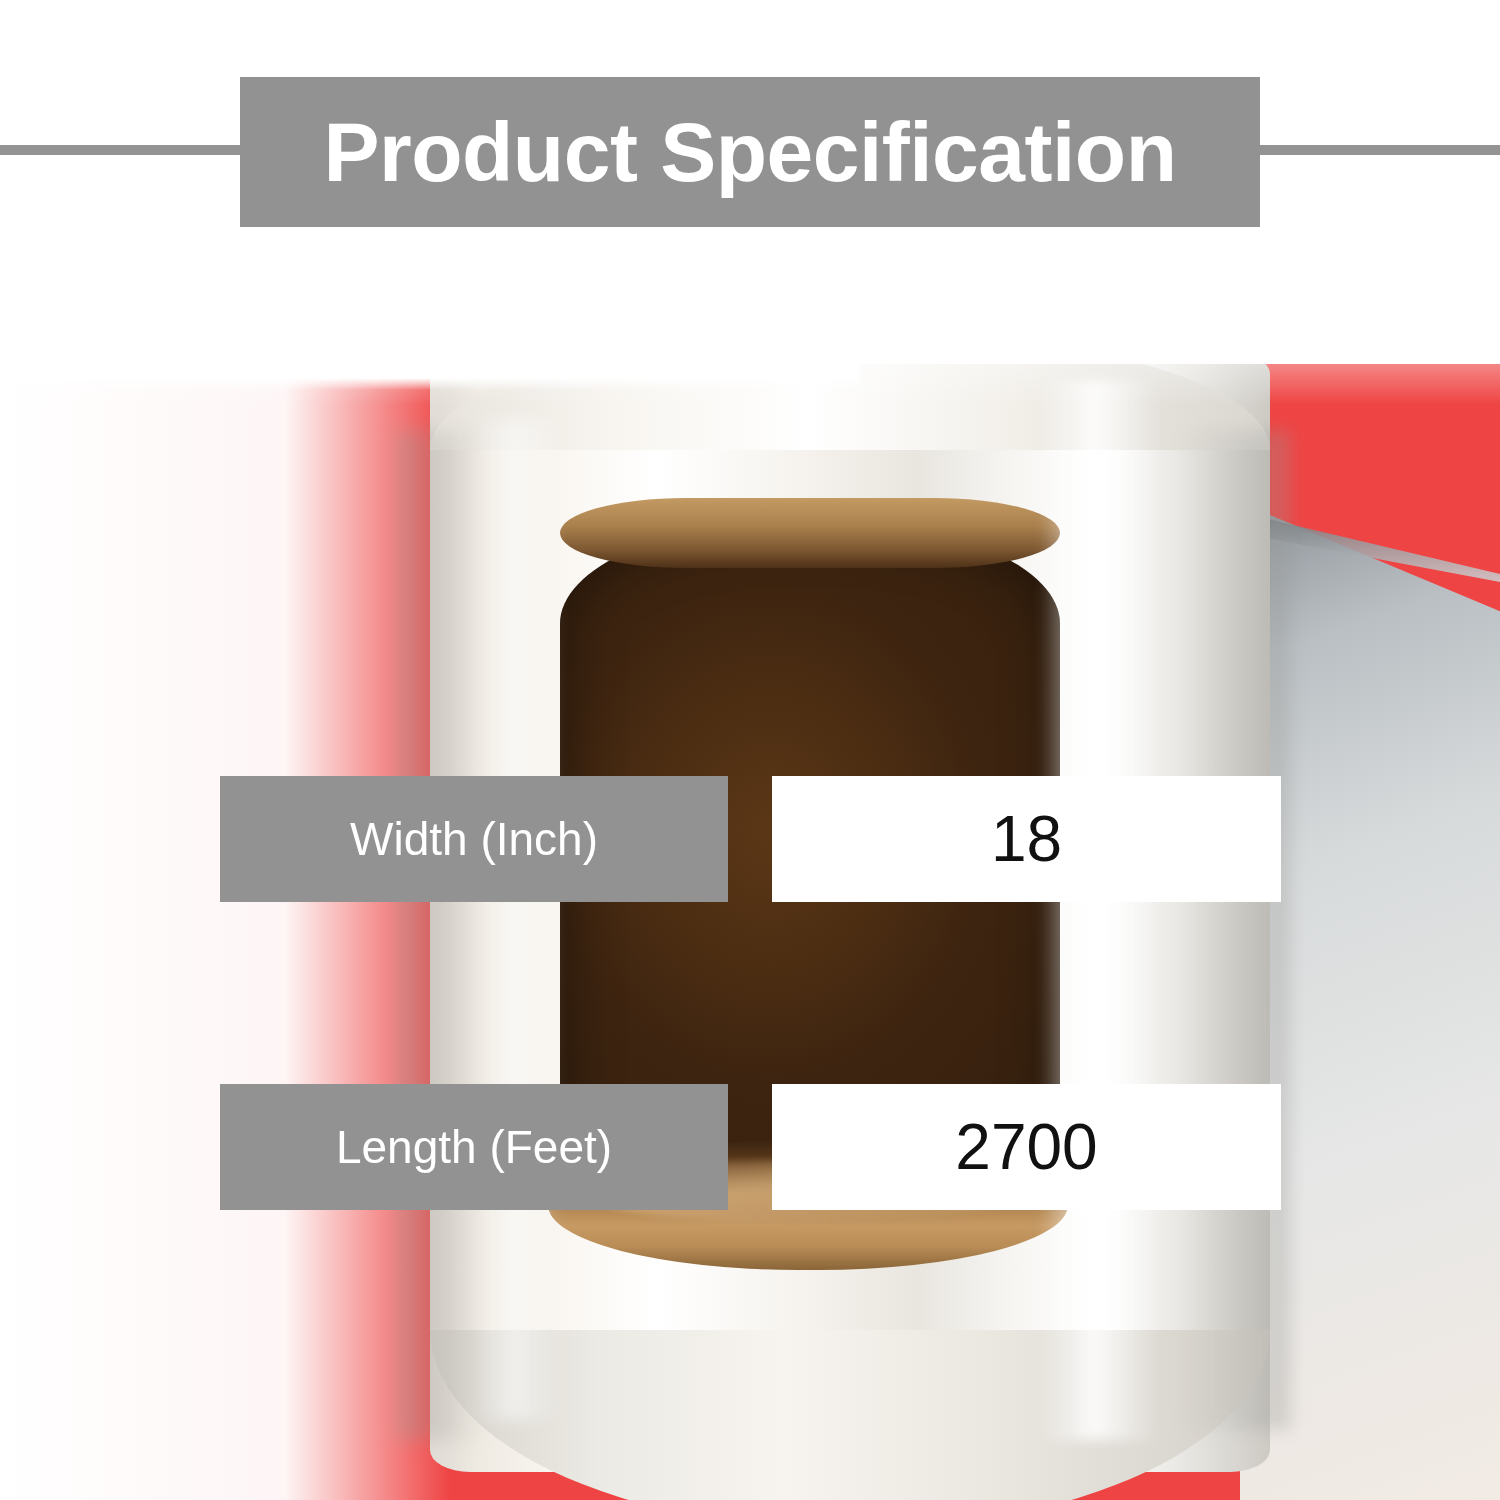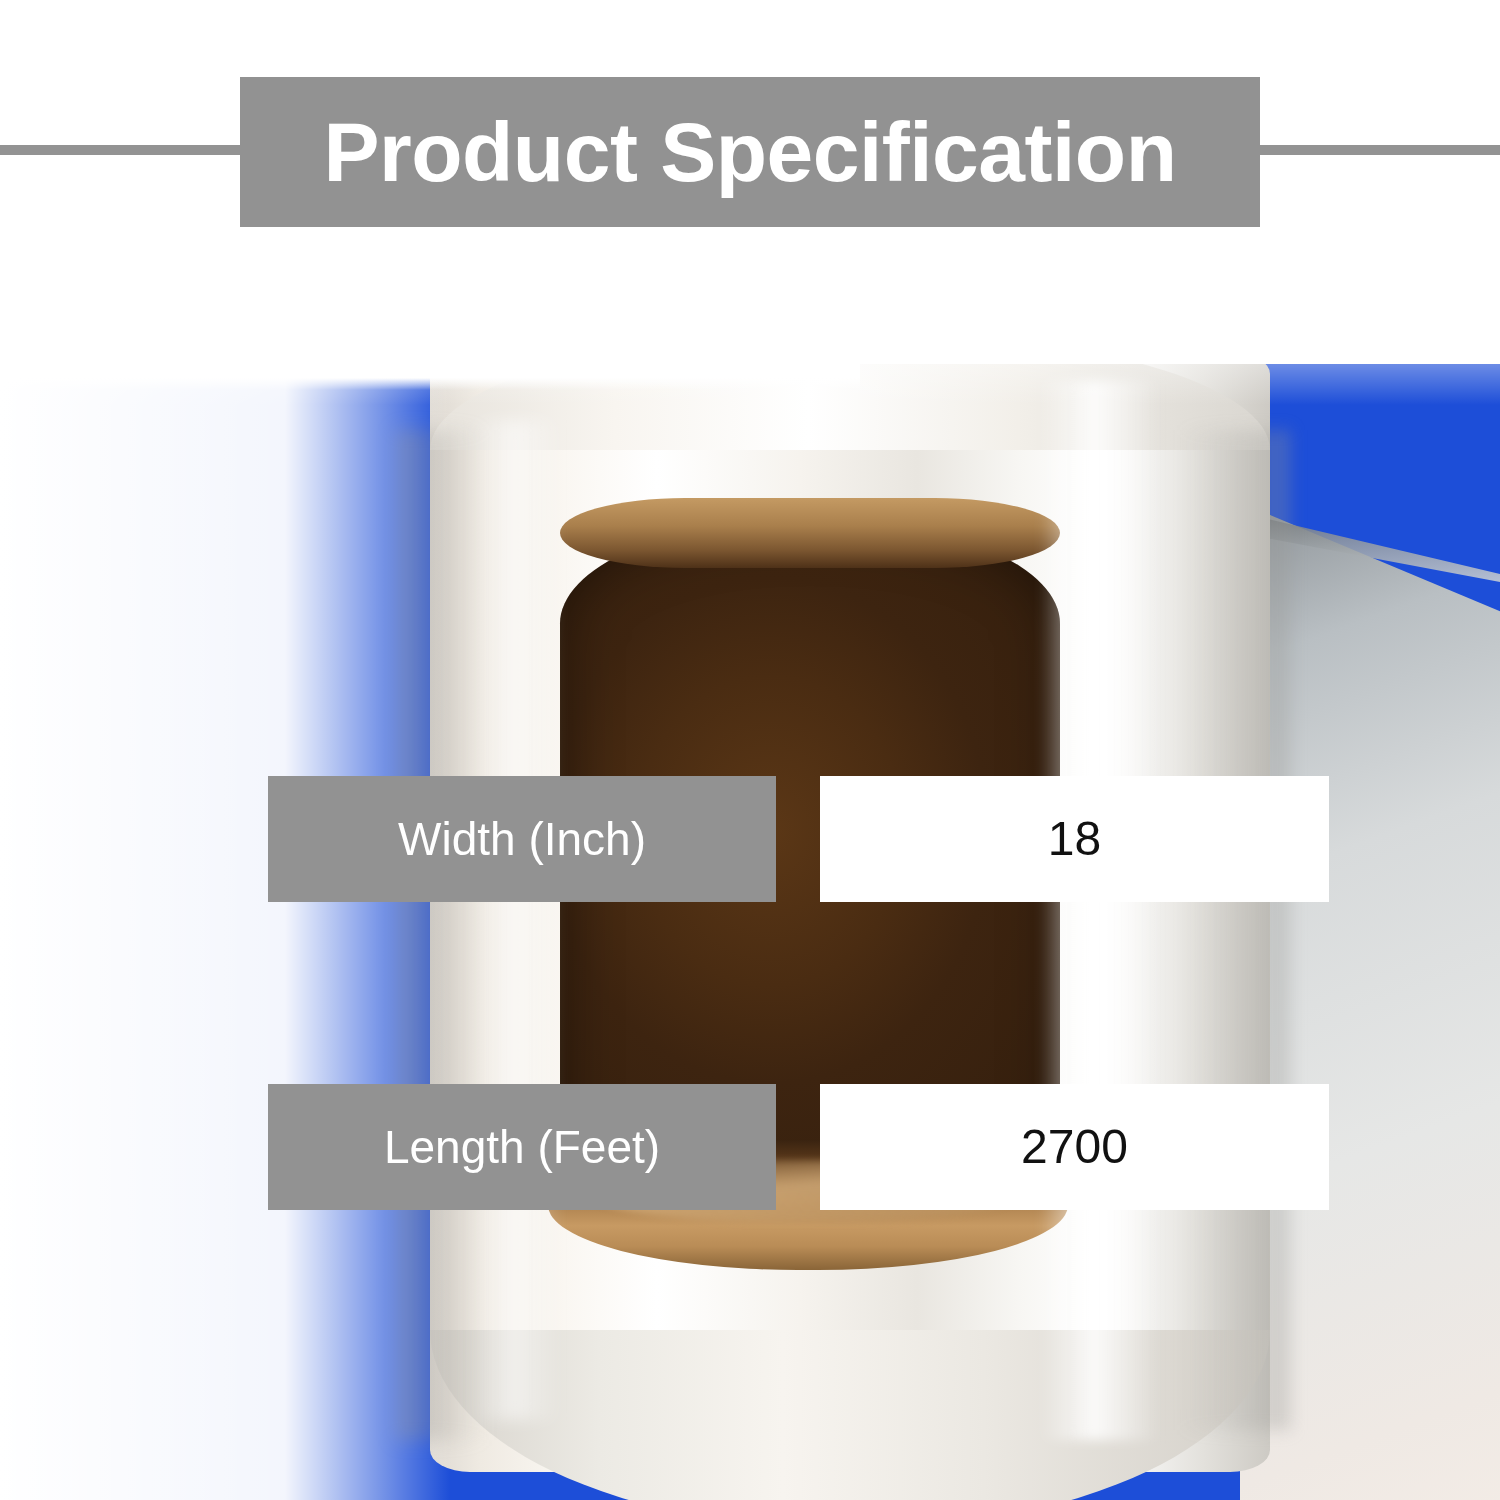--- a/index.html
+++ b/index.html
@@ -10,21 +10,21 @@
   }
   body {
     font-family: "Liberation Sans", sans-serif;
   }
 
   #page {
     position: relative;
     width: 1500px;
     height: 1500px;
     overflow: hidden;
-    background: #1d4ed8;
+    background: #ef4444;
   }
 
   
   .photo-layer {
     position: absolute;
     left: 0; top: 0;
     width: 1500px;
     height: 1500px;
     overflow: hidden;
   }
@@ -225,21 +225,20 @@
   
   .spec-table {
     position: absolute;
     left: 0; top: 0;
     width: 1500px; height: 1500px;
   }
   .spec-row {
     position: absolute;
     left: 0;
     width: 1187px;
-    margin-left: 48px;
   }
   .label-cell {
     position: absolute;
     left: 220px;
     width: 508px;
     background: #929292;
     display: flex;
     align-items: center;
     justify-content: center;
     box-sizing: border-box;
@@ -260,21 +259,21 @@
     width: 509px;
     background: #ffffff;
     display: flex;
     align-items: center;
     justify-content: center;
     box-sizing: border-box;
     padding: 0 10px;
   }
   .value-text {
     color: #111111;
-    font-size: 48px;
+    font-size: 64px;
     font-weight: 400;
     line-height: 1.0;
     text-align: right;
     white-space: nowrap;
     font-family: "Liberation Sans", sans-serif;
   }
 </style>
 </head>
 <body>
 

